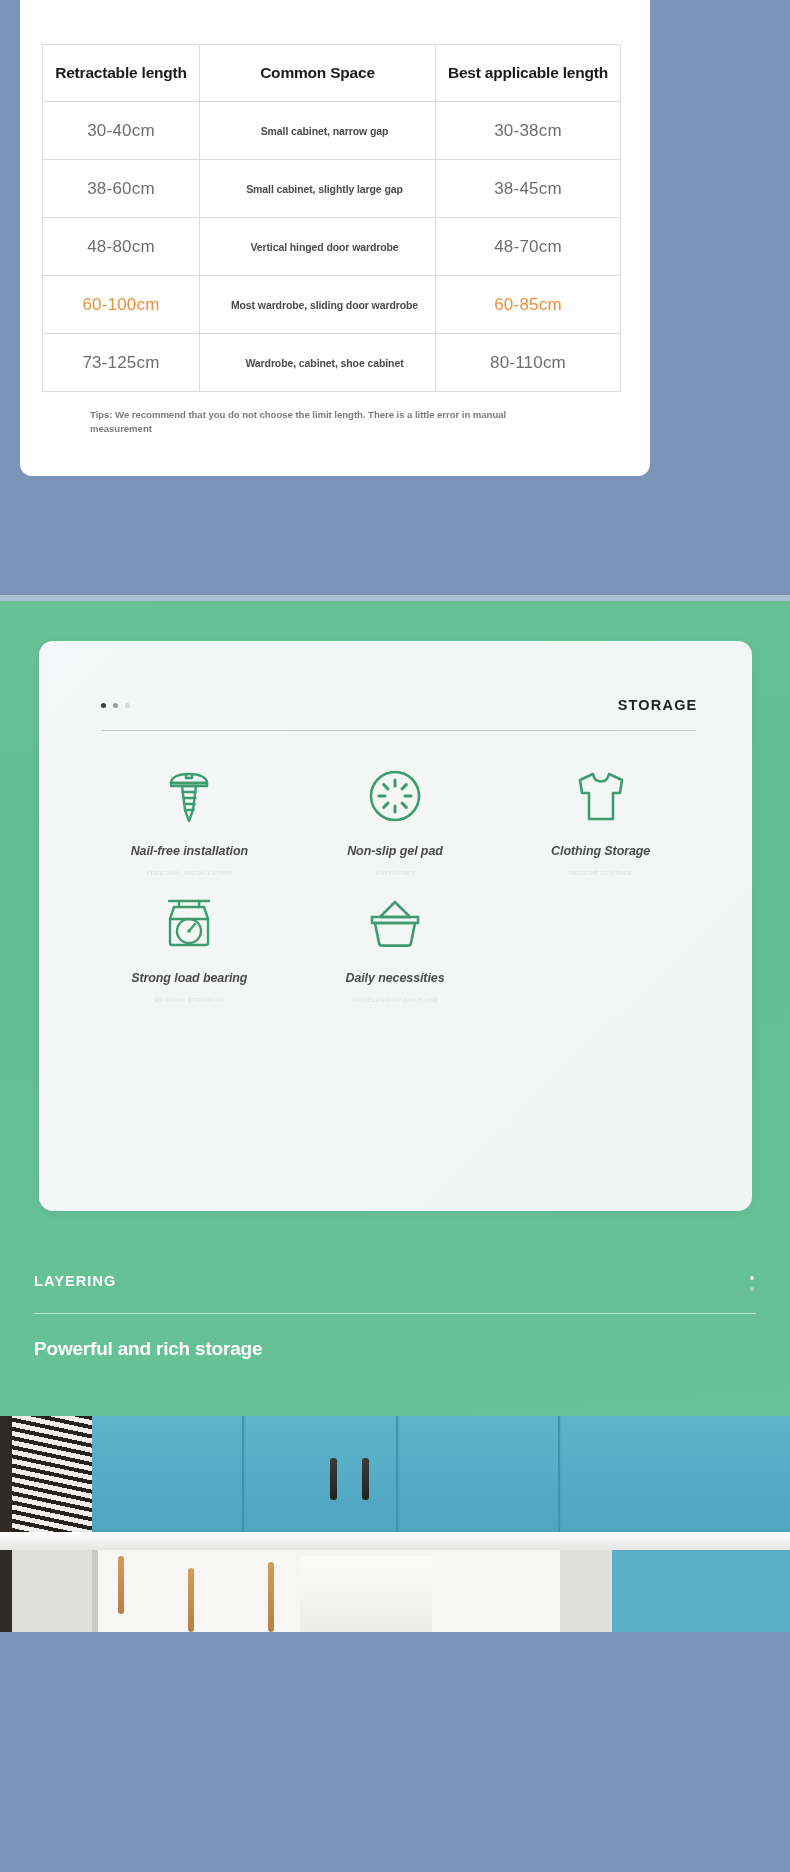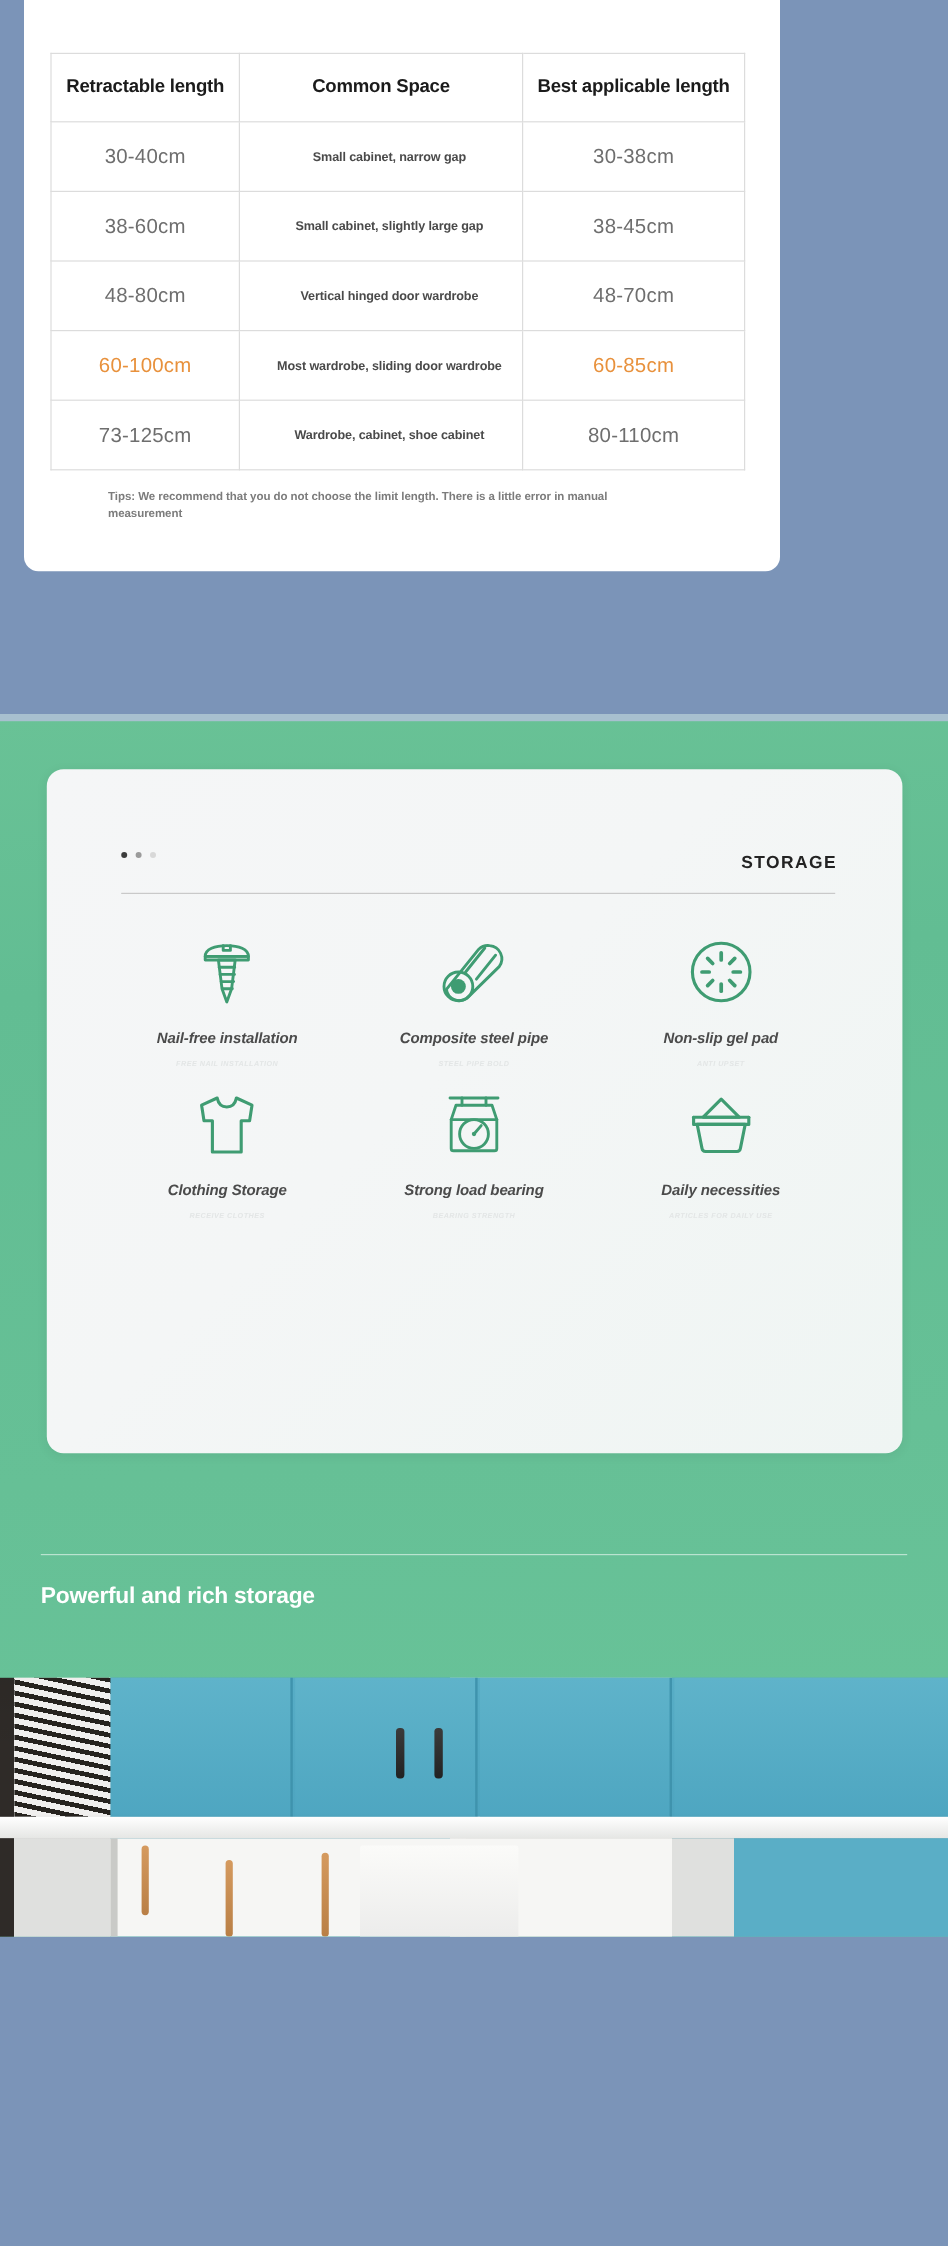--- a/index.html
+++ b/index.html
@@ -105,21 +105,20 @@
   .dots { display:flex; align-items:center; gap:7px; }
   .dot { width:5px; height:5px; border-radius:50%; }
   .dot.d1 { background:#3c3c3c; }
   .dot.d2 { background:#9b9b9b; }
   .dot.d3 { background:#d8d8d8; }
   .card-head-title {
     font-size:14.5px;
     font-weight:bold;
     letter-spacing:1.2px;
     color:#232323;
-    margin-top:14px;
   }
   .card-rule {
     margin:17px 8px 0 14px;
     height:1px;
     background:#c9c9c9;
   }
 
   .feat-grid {
     display:grid;
     grid-template-columns:repeat(3,1fr);
@@ -338,33 +337,20 @@
             <path d="M8 16h36v3H8z"></path>
             <path d="M23 7v4h6V7"></path>
             <path d="M19 19h14l-3 24-4 11-4-11-3-24z"></path>
             <path d="M19.6 25h13M20.4 31h12M21.3 37h10.4M22.6 43h8"></path>
           </svg>
         </div>
         <div class="feat-label">Nail-free installation</div>
         <div class="feat-sub">FREE NAIL INSTALLATION</div>
       </div>
 
-      <div class="feat">
-        <div class="feat-icon">
-          <svg width="58" height="56" viewBox="0 0 58 56" fill="none" stroke="#3f9c72" stroke-width="2.4" stroke-linecap="round" stroke-linejoin="round">
-            <path d="M42 6a11 11 0 0 1 8 17.5L23 50A11 11 0 0 1 6 42.5L33 9A11 11 0 0 1 42 6z"></path>
-            <ellipse cx="16" cy="40" rx="12" ry="12"></ellipse>
-            <circle cx="16" cy="40" r="6.2" fill="#3f9c72" stroke="none"></circle>
-            <path d="M38 8 22 28"></path>
-            <path d="M47 14 31 34"></path>
-          </svg>
-        </div>
-        <div class="feat-label">Composite steel pipe</div>
-        <div class="feat-sub">STEEL PIPE BOLD</div>
-      </div>
 
       <div class="feat">
         <div class="feat-icon">
           <svg width="56" height="56" viewBox="0 0 56 56" fill="none" stroke="#3f9c72" stroke-width="2.6" stroke-linecap="round">
             <circle cx="28" cy="28" r="24"></circle>
             <g stroke-width="3.1">
               <path d="M28 12v6"></path>
                 <path d="M28 38v6"></path>
               <path d="M12 28h6"></path>
                 <path d="M38 28h6"></path>
@@ -415,20 +401,27 @@
           </svg>
         </div>
         <div class="feat-label">Daily necessities</div>
         <div class="feat-sub">ARTICLES FOR DAILY USE</div>
       </div>
 
     </div>
   </div>
 
   <div class="layering">
+    <div class="layering-row">
+      <div class="layering-kicker">LAYERING</div>
+      <div class="layering-dots">
+        <span class="ldot"></span>
+        <span class="ldot fade"></span>
+      </div>
+    </div>
     <div class="layering-rule"></div>
     <div class="layering-sub">Powerful and rich storage</div>
   </div>
 
   <div class="photo-wrap">
     <div class="photo"></div>
     <div class="ph-topshelf"></div>
     <div class="ph-topshelf-panel" style="left:92px;"></div>
     <div class="ph-topshelf-panel" style="left:246px;"></div>
     <div class="ph-topshelf-panel" style="left:400px;width:160px;"></div>

